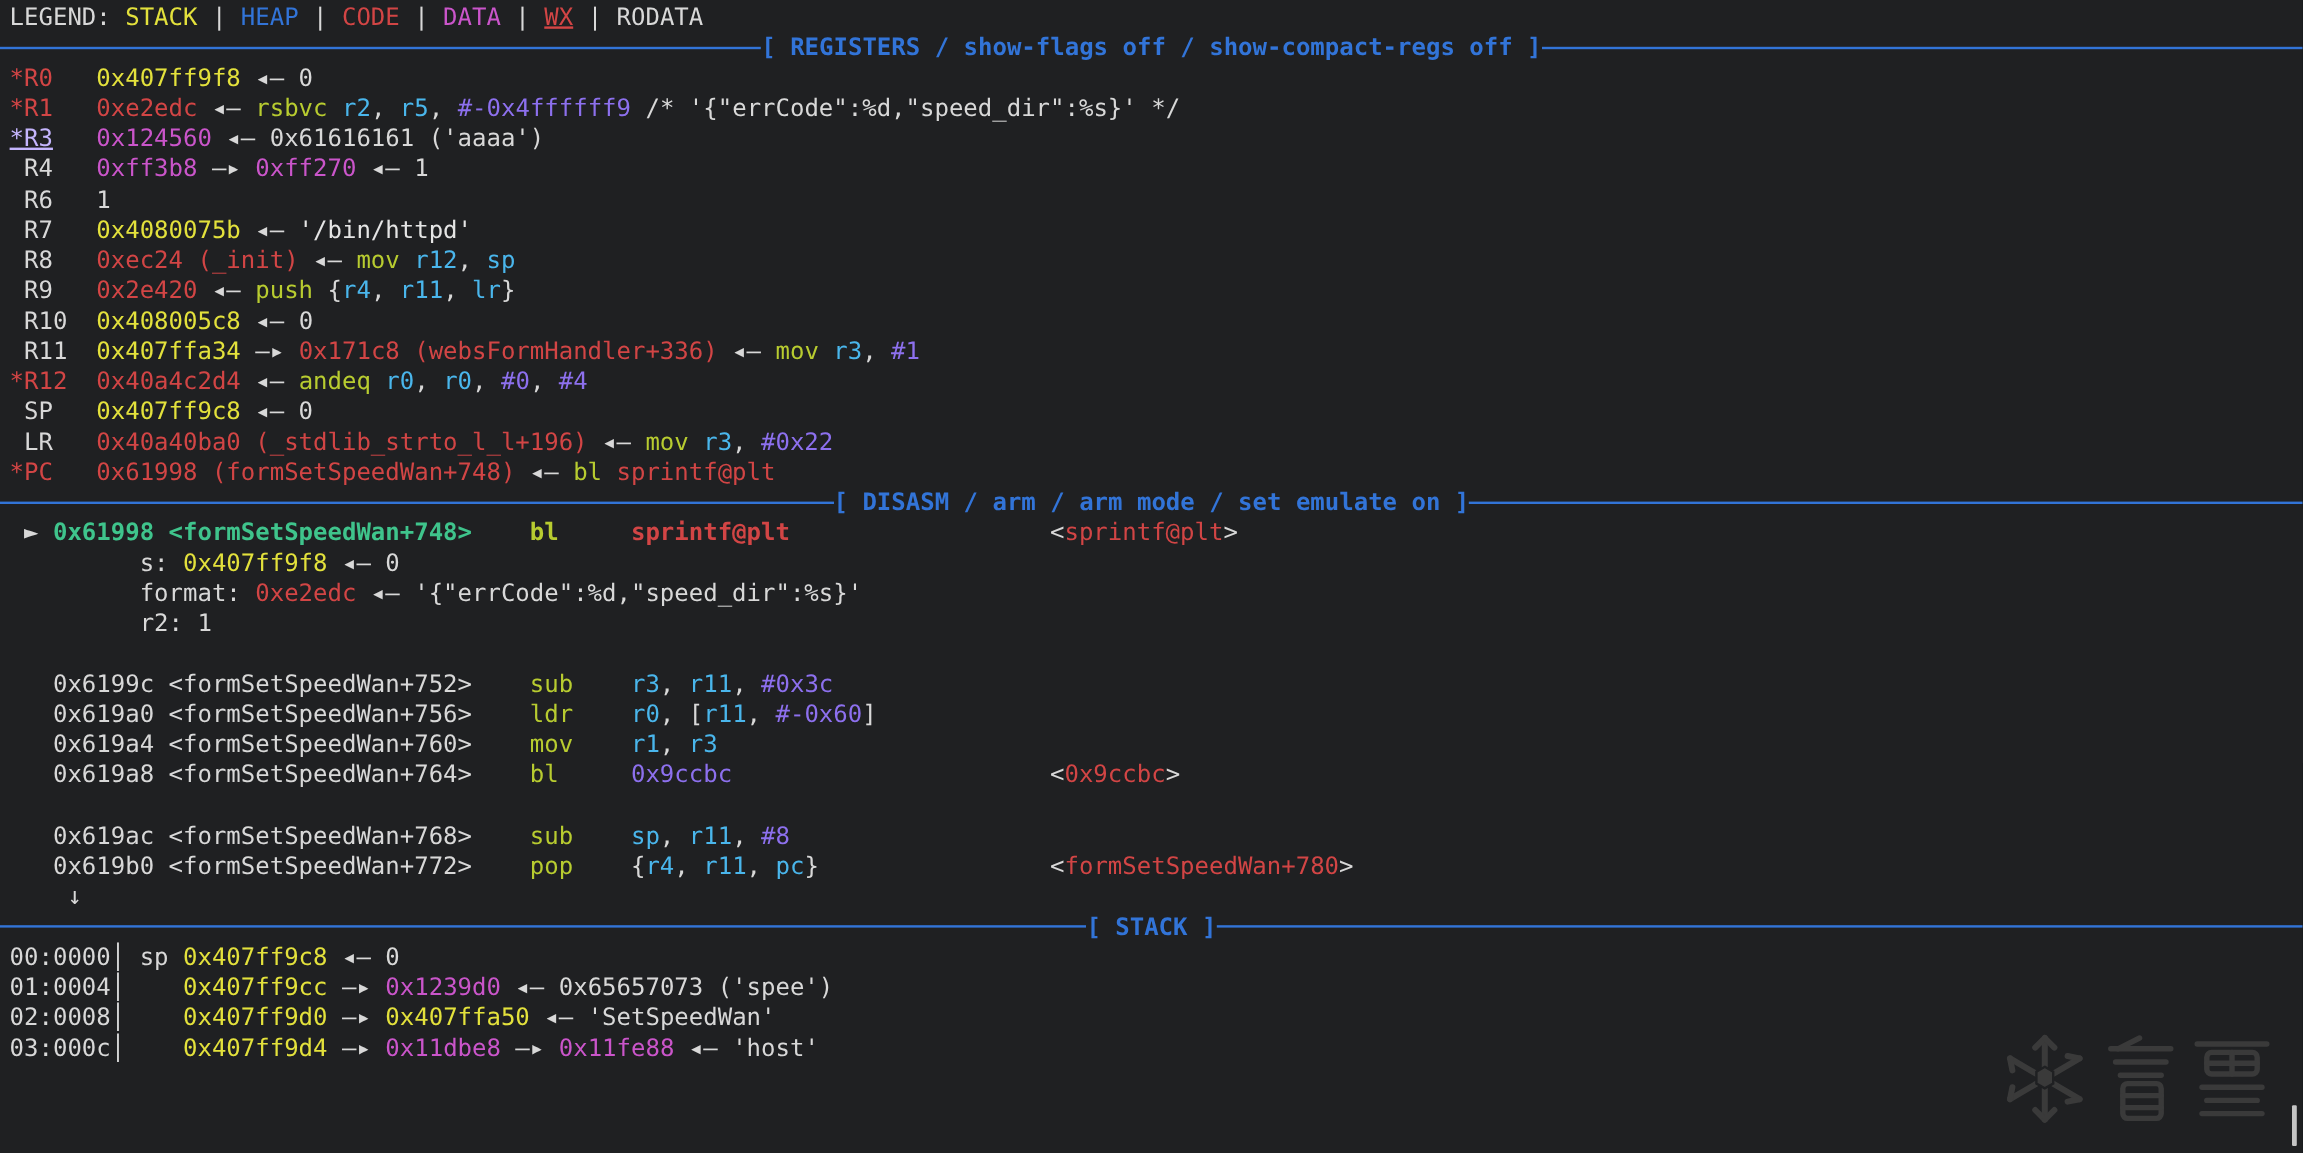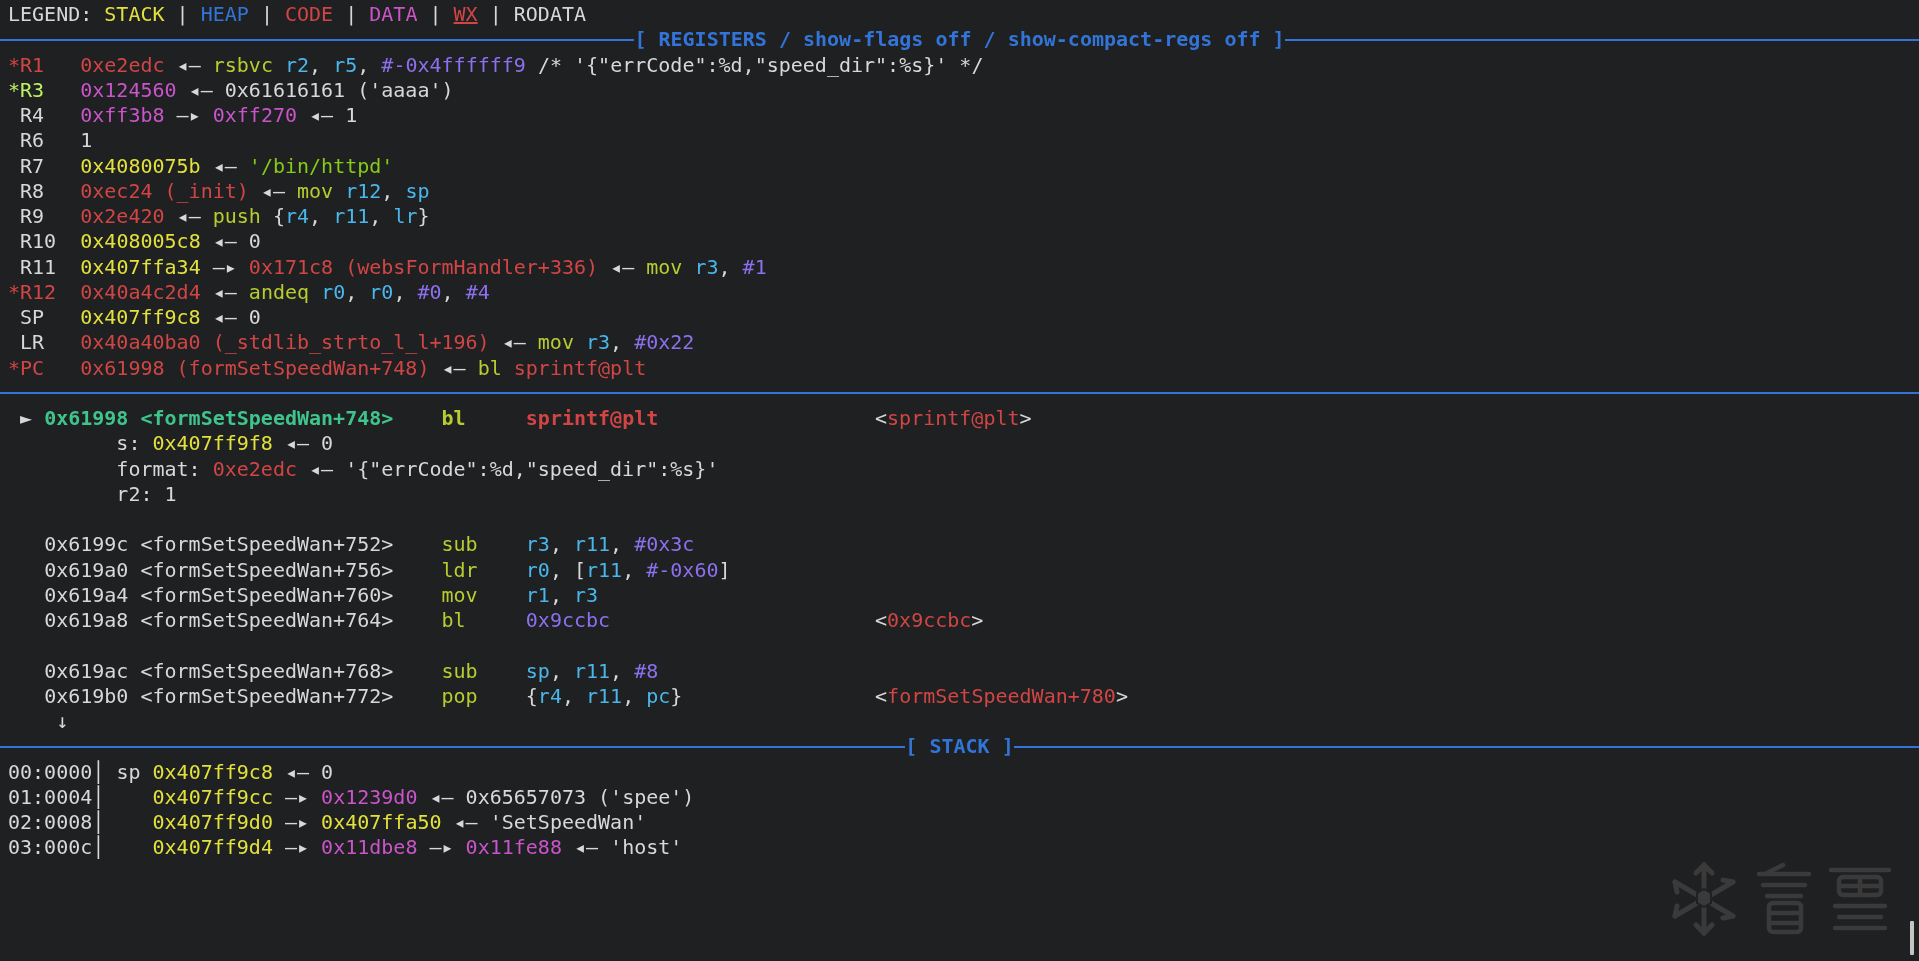--- a/index.html
+++ b/index.html
@@ -37,37 +37,39 @@
       <div class="line"><span style="color: rgb(216, 216, 216);">LEGEND: </span><span style="color: rgb(227, 225, 60);">STACK</span><span style="color: rgb(216, 216, 216);"> | </span><span style="color: rgb(50, 116, 216);">HEAP</span><span style="color: rgb(216, 216, 216);"> | </span><span style="color: rgb(210, 69, 69);">CODE</span><span style="color: rgb(216, 216, 216);"> | </span><span style="color: rgb(202, 85, 202);">DATA</span><span style="color: rgb(216, 216, 216);"> | </span><span style="color: rgb(210, 69, 69); text-decoration: underline;">WX</span><span style="color: rgb(216, 216, 216);"> | </span><span style="color: rgb(216, 216, 216);">RODATA</span></div>
     </div>
 
   <div class="rule">
     <span class="hl"></span>
     <span class="lbl">[ REGISTERS / show-flags off / show-compact-regs off ]</span>
     <span class="hl"></span>
   </div>
 
   <div>
+      <div class="line"><span style="color: rgb(210, 69, 69);">*R0</span><span style="color: rgb(216, 216, 216);">   </span><span style="color: rgb(227, 225, 60);">0x407ff9f8</span><span style="color: rgb(216, 216, 216);"> ◂— </span><span style="color: rgb(216, 216, 216);">0</span></div>
       <div class="line"><span style="color: rgb(210, 69, 69);">*R1</span><span style="color: rgb(216, 216, 216);">   </span><span style="color: rgb(210, 69, 69);">0xe2edc</span><span style="color: rgb(216, 216, 216);"> ◂— </span><span style="color: rgb(184, 204, 48);">rsbvc</span><span style="color: rgb(216, 216, 216);"> </span><span style="color: rgb(74, 182, 236);">r2</span><span style="color: rgb(216, 216, 216);">, </span><span style="color: rgb(74, 182, 236);">r5</span><span style="color: rgb(216, 216, 216);">, </span><span style="color: rgb(141, 112, 238);">#-0x4ffffff9</span><span style="color: rgb(216, 216, 216);"> /* '{"errCode":%d,"speed_dir":%s}' */</span></div>
-      <div class="line"><span style="color: #bef264;">*R3</span><span style="color: rgb(216, 216, 216);">   </span><span style="color: rgb(202, 85, 202);">0x124560</span><span style="color: rgb(216, 216, 216);"> ◂— </span><span style="color: rgb(216, 216, 216);">0x61616161 ('aaaa')</span></div>
+      <div class="line"><span style="color: #c4b5fd; text-decoration: underline;">*R3</span><span style="color: rgb(216, 216, 216);">   </span><span style="color: rgb(202, 85, 202);">0x124560</span><span style="color: rgb(216, 216, 216);"> ◂— </span><span style="color: rgb(216, 216, 216);">0x61616161 ('aaaa')</span></div>
       <div class="line"><span style="color: rgb(216, 216, 216);"> R4</span><span style="color: rgb(216, 216, 216);">   </span><span style="color: rgb(202, 85, 202);">0xff3b8</span><span style="color: rgb(216, 216, 216);"> —▸ </span><span style="color: rgb(202, 85, 202);">0xff270</span><span style="color: rgb(216, 216, 216);"> ◂— </span><span style="color: rgb(216, 216, 216);">1</span></div>
       <div class="line"><span style="color: rgb(216, 216, 216);"> R6</span><span style="color: rgb(216, 216, 216);">   </span><span style="color: rgb(216, 216, 216);">1</span></div>
-      <div class="line"><span style="color: rgb(216, 216, 216);"> R7</span><span style="color: rgb(216, 216, 216);">   </span><span style="color: rgb(227, 225, 60);">0x4080075b</span><span style="color: rgb(216, 216, 216);"> ◂— </span><span style="color: #84cc16;">'/bin/httpd'</span></div>
+      <div class="line"><span style="color: rgb(216, 216, 216);"> R7</span><span style="color: rgb(216, 216, 216);">   </span><span style="color: rgb(227, 225, 60);">0x4080075b</span><span style="color: rgb(216, 216, 216);"> ◂— </span><span style="color: #e5e5e5;">'/bin/httpd'</span></div>
       <div class="line"><span style="color: rgb(216, 216, 216);"> R8</span><span style="color: rgb(216, 216, 216);">   </span><span style="color: rgb(210, 69, 69);">0xec24 (_init)</span><span style="color: rgb(216, 216, 216);"> ◂— </span><span style="color: rgb(184, 204, 48);">mov</span><span style="color: rgb(216, 216, 216);"> </span><span style="color: rgb(74, 182, 236);">r12</span><span style="color: rgb(216, 216, 216);">, </span><span style="color: rgb(74, 182, 236);">sp</span></div>
       <div class="line"><span style="color: rgb(216, 216, 216);"> R9</span><span style="color: rgb(216, 216, 216);">   </span><span style="color: rgb(210, 69, 69);">0x2e420</span><span style="color: rgb(216, 216, 216);"> ◂— </span><span style="color: rgb(184, 204, 48);">push</span><span style="color: rgb(216, 216, 216);"> </span><span style="color: rgb(216, 216, 216);">{</span><span style="color: rgb(74, 182, 236);">r4</span><span style="color: rgb(216, 216, 216);">, </span><span style="color: rgb(74, 182, 236);">r11</span><span style="color: rgb(216, 216, 216);">, </span><span style="color: rgb(74, 182, 236);">lr</span><span style="color: rgb(216, 216, 216);">}</span></div>
       <div class="line"><span style="color: rgb(216, 216, 216);"> R10</span><span style="color: rgb(216, 216, 216);">  </span><span style="color: rgb(227, 225, 60);">0x408005c8</span><span style="color: rgb(216, 216, 216);"> ◂— </span><span style="color: rgb(216, 216, 216);">0</span></div>
       <div class="line"><span style="color: rgb(216, 216, 216);"> R11</span><span style="color: rgb(216, 216, 216);">  </span><span style="color: rgb(227, 225, 60);">0x407ffa34</span><span style="color: rgb(216, 216, 216);"> —▸ </span><span style="color: rgb(210, 69, 69);">0x171c8 (websFormHandler+336)</span><span style="color: rgb(216, 216, 216);"> ◂— </span><span style="color: rgb(184, 204, 48);">mov</span><span style="color: rgb(216, 216, 216);"> </span><span style="color: rgb(74, 182, 236);">r3</span><span style="color: rgb(216, 216, 216);">, </span><span style="color: rgb(141, 112, 238);">#1</span></div>
       <div class="line"><span style="color: rgb(210, 69, 69);">*R12</span><span style="color: rgb(216, 216, 216);">  </span><span style="color: rgb(210, 69, 69);">0x40a4c2d4</span><span style="color: rgb(216, 216, 216);"> ◂— </span><span style="color: rgb(184, 204, 48);">andeq</span><span style="color: rgb(216, 216, 216);"> </span><span style="color: rgb(74, 182, 236);">r0</span><span style="color: rgb(216, 216, 216);">, </span><span style="color: rgb(74, 182, 236);">r0</span><span style="color: rgb(216, 216, 216);">, </span><span style="color: rgb(141, 112, 238);">#0</span><span style="color: rgb(216, 216, 216);">, </span><span style="color: rgb(141, 112, 238);">#4</span></div>
       <div class="line"><span style="color: rgb(216, 216, 216);"> SP</span><span style="color: rgb(216, 216, 216);">   </span><span style="color: rgb(227, 225, 60);">0x407ff9c8</span><span style="color: rgb(216, 216, 216);"> ◂— </span><span style="color: rgb(216, 216, 216);">0</span></div>
       <div class="line"><span style="color: rgb(216, 216, 216);"> LR</span><span style="color: rgb(216, 216, 216);">   </span><span style="color: rgb(210, 69, 69);">0x40a40ba0 (_stdlib_strto_l_l+196)</span><span style="color: rgb(216, 216, 216);"> ◂— </span><span style="color: rgb(184, 204, 48);">mov</span><span style="color: rgb(216, 216, 216);"> </span><span style="color: rgb(74, 182, 236);">r3</span><span style="color: rgb(216, 216, 216);">, </span><span style="color: rgb(141, 112, 238);">#0x22</span></div>
       <div class="line"><span style="color: rgb(210, 69, 69);">*PC</span><span style="color: rgb(216, 216, 216);">   </span><span style="color: rgb(210, 69, 69);">0x61998 (formSetSpeedWan+748)</span><span style="color: rgb(216, 216, 216);"> ◂— </span><span style="color: rgb(184, 204, 48);">bl</span><span style="color: rgb(216, 216, 216);"> </span><span style="color: rgb(210, 69, 69);">sprintf@plt</span></div>
     </div>
 
   <div class="rule">
     <span class="hl"></span>
+    <span class="lbl">[ DISASM / arm / arm mode / set emulate on ]</span>
     <span class="hl"></span>
   </div>
 
   <div>
       <div class="line"><span style="color: rgb(216, 216, 216);"> ► </span><span style="color: rgb(63, 196, 140); font-weight: bold;">0x61998 &lt;formSetSpeedWan+748&gt;</span><span style="color: rgb(216, 216, 216);">    </span><span style="color: rgb(184, 204, 48); font-weight: bold;">bl</span><span style="color: rgb(216, 216, 216);">     </span><span style="color: rgb(210, 69, 69); font-weight: bold;">sprintf@plt</span><span style="color: rgb(216, 216, 216);">                  </span><span style="color: rgb(216, 216, 216);">&lt;</span><span style="color: rgb(210, 69, 69);">sprintf@plt</span><span style="color: rgb(216, 216, 216);">&gt;</span></div>
       <div class="line"><span style="color: rgb(216, 216, 216);">         s: </span><span style="color: rgb(227, 225, 60);">0x407ff9f8</span><span style="color: rgb(216, 216, 216);"> ◂— </span><span style="color: rgb(216, 216, 216);">0</span></div>
       <div class="line"><span style="color: rgb(216, 216, 216);">         format: </span><span style="color: rgb(210, 69, 69);">0xe2edc</span><span style="color: rgb(216, 216, 216);"> ◂— </span><span style="color: rgb(216, 216, 216);">'{"errCode":%d,"speed_dir":%s}'</span></div>
       <div class="line"><span style="color: rgb(216, 216, 216);">         r2: 1</span></div>
       <div class="line"> </div>
       <div class="line"><span style="color: rgb(216, 216, 216);">   </span><span style="color: rgb(216, 216, 216);">0x6199c &lt;formSetSpeedWan+752&gt;</span><span style="color: rgb(216, 216, 216);">    </span><span style="color: rgb(184, 204, 48);">sub</span><span style="color: rgb(216, 216, 216);">    </span><span style="color: rgb(74, 182, 236);">r3</span><span style="color: rgb(216, 216, 216);">, </span><span style="color: rgb(74, 182, 236);">r11</span><span style="color: rgb(216, 216, 216);">, </span><span style="color: rgb(141, 112, 238);">#0x3c</span></div>

